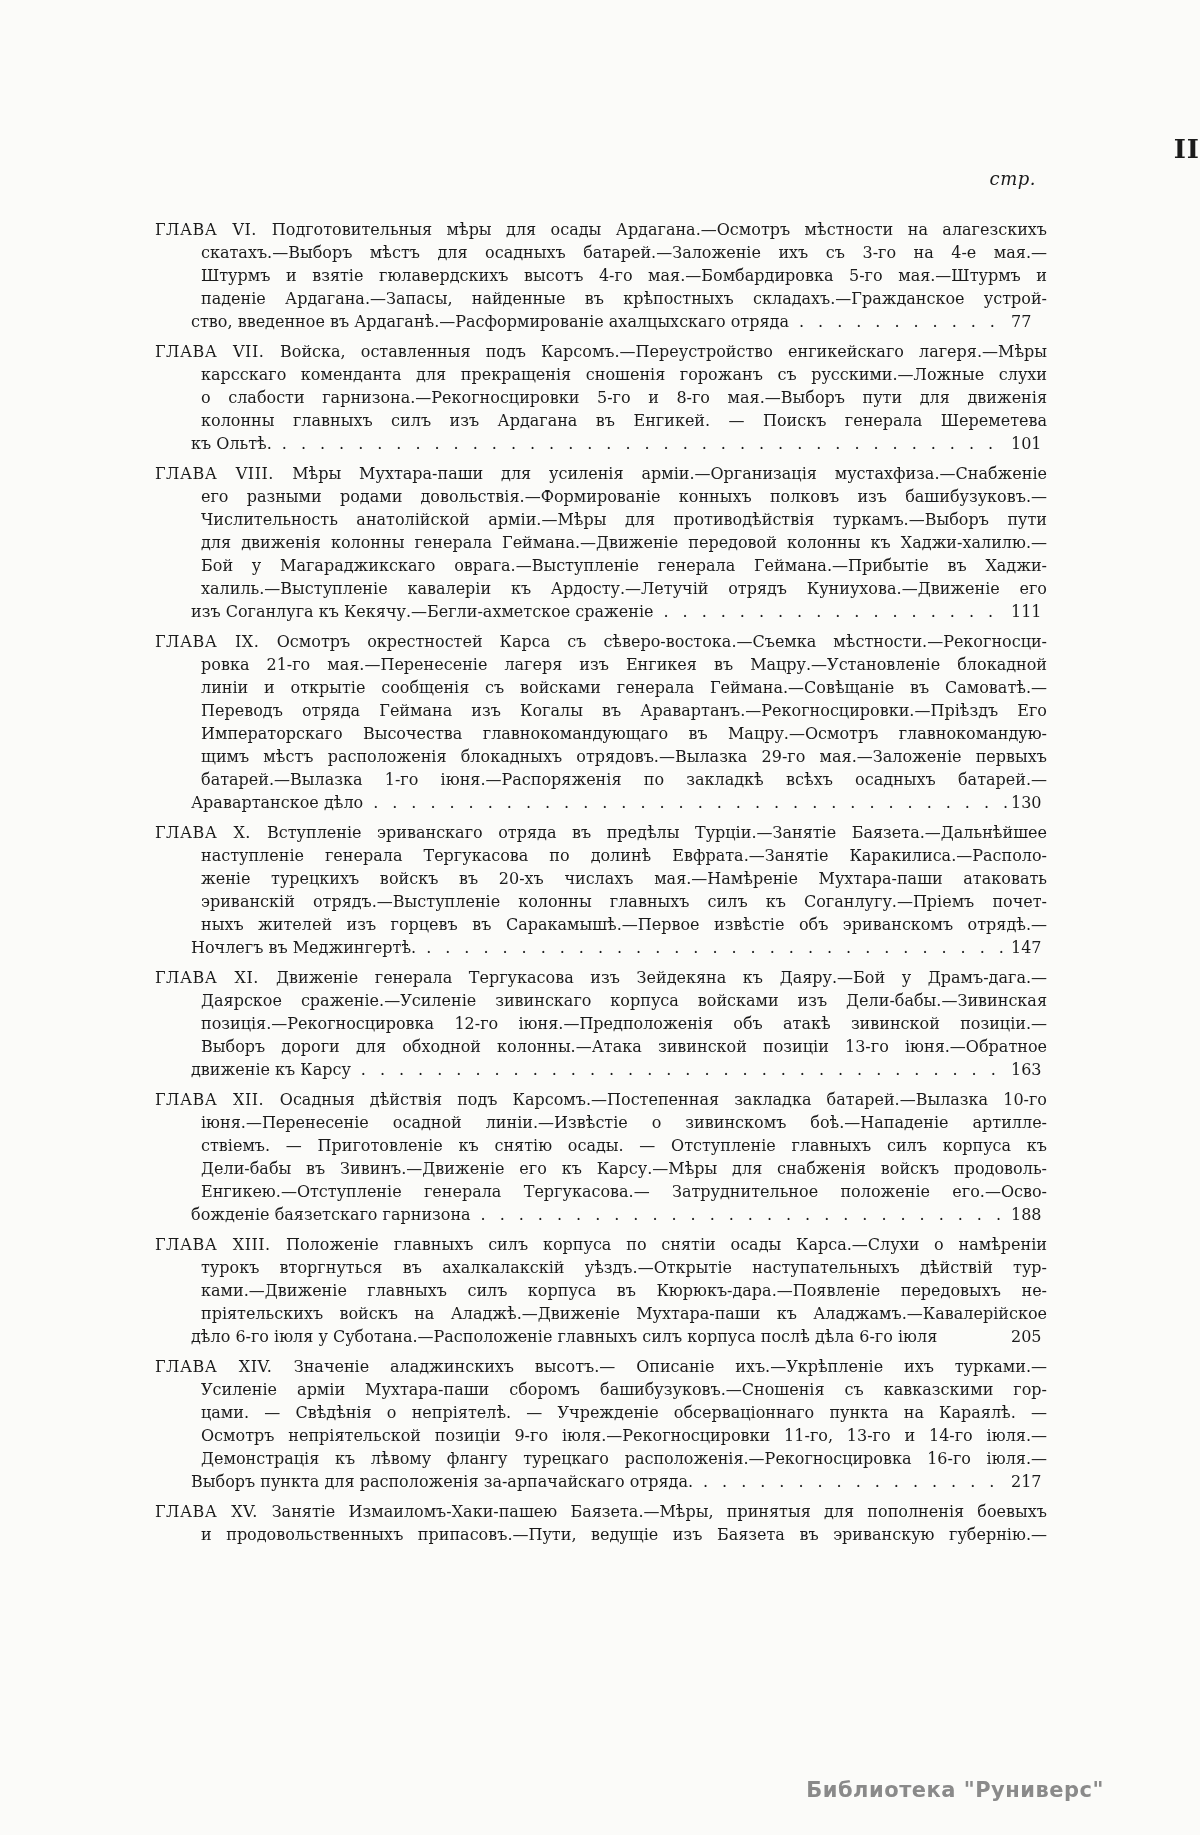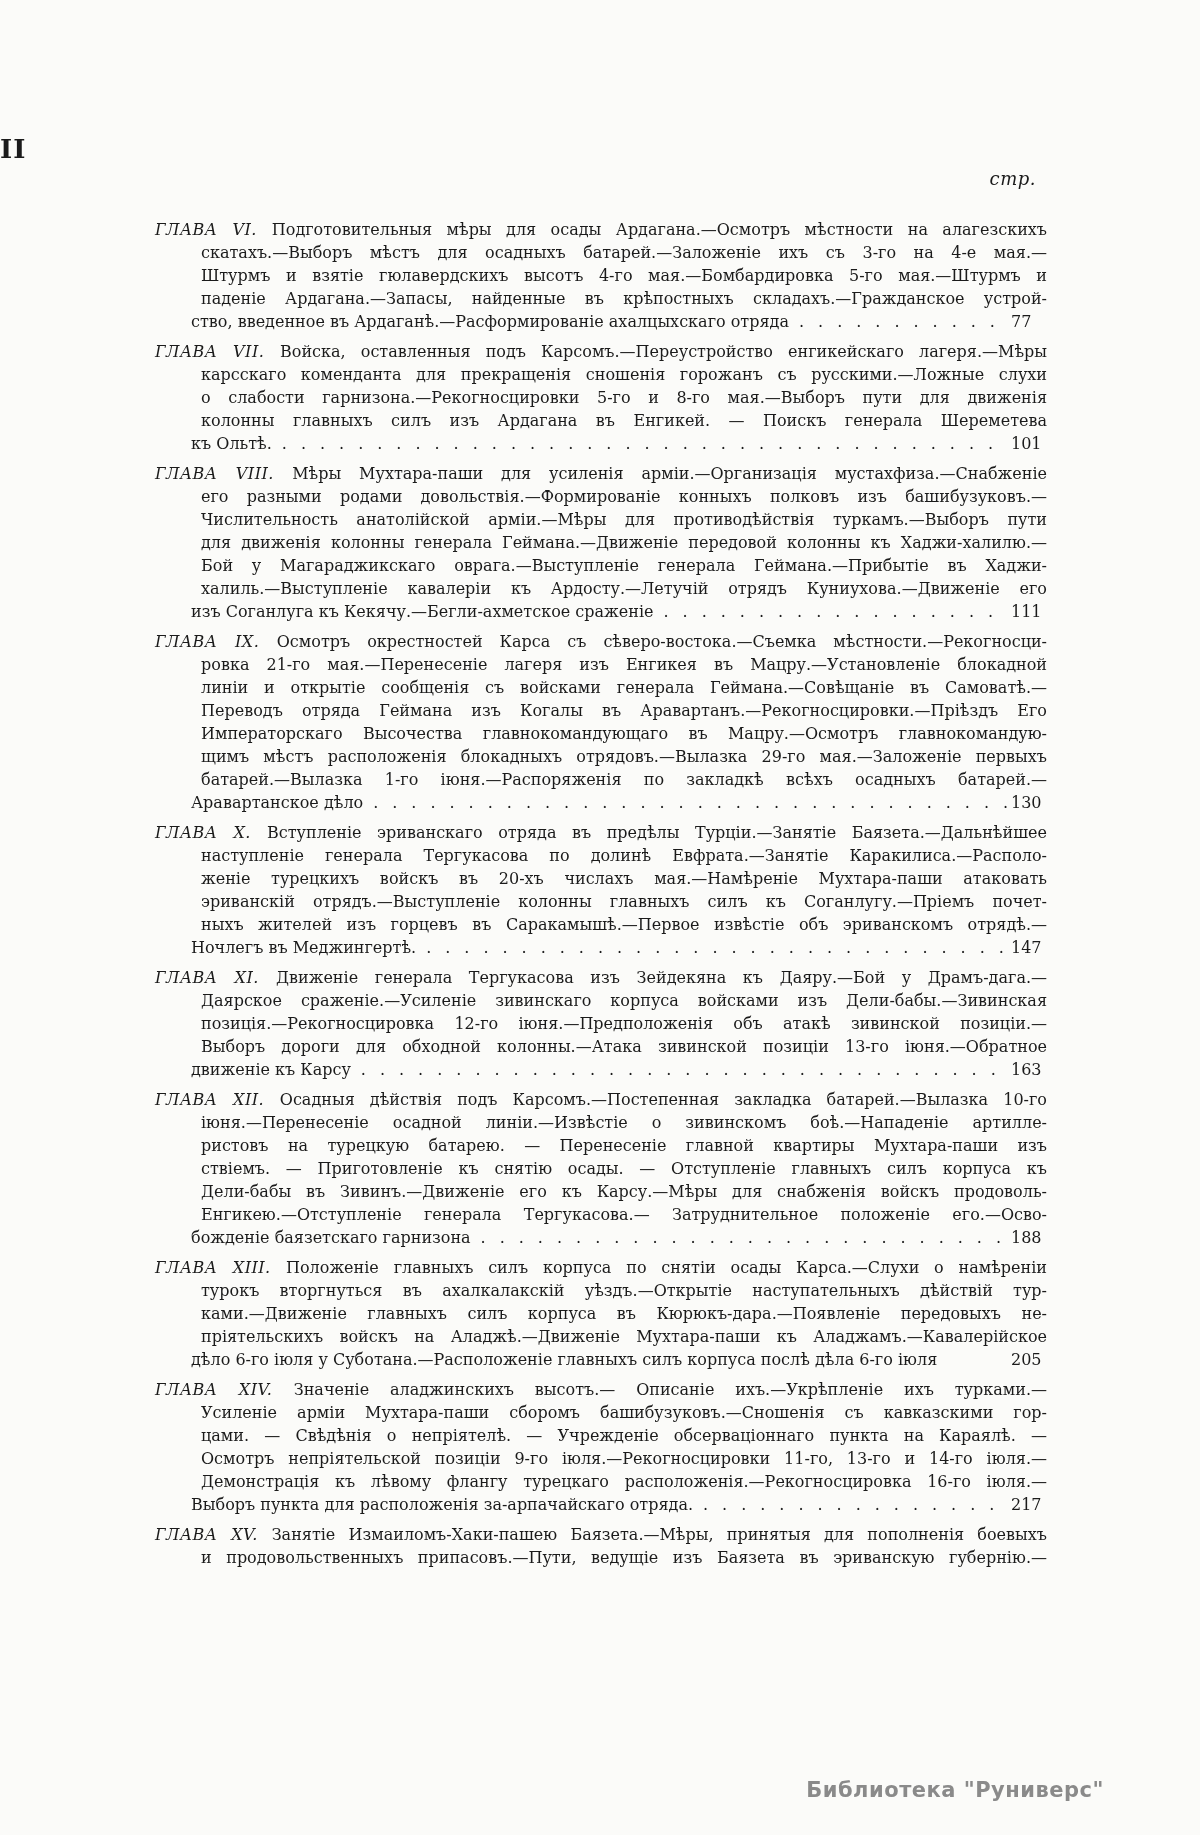--- a/index.html
+++ b/index.html
@@ -5,38 +5,38 @@
   html,body{margin:0;padding:0;}
   body{
     width:1200px;height:1835px;position:relative;
     background:#fbfbf9;
     color:#1b1b1b;
     font-family:"DejaVu Serif","Liberation Serif",serif;
     overflow:hidden;
   }
   .folio{
     position:absolute;top:134px;left:0;width:1200px;
-    text-align:left;font-size:26px;font-weight:bold;letter-spacing:1px;
+    text-align:right;font-size:26px;font-weight:bold;letter-spacing:1px;
   }
   .col-label{
     position:absolute;top:168px;right:164px;
     font-style:italic;font-size:18px;letter-spacing:0.5px;margin-left:12px;
   }
   .toc{
     position:absolute;left:155px;top:218px;width:892px;
   }
   .chapter{margin-bottom:7px;}
   .line{
     font-size:16px;line-height:23px;
     text-align:justify;text-align-last:justify;
     margin-left:46px;
     white-space:normal;
   }
   .line.first{margin-left:0;}
-  .heading{letter-spacing:0.5px;font-style:italic;}
+  .heading{letter-spacing:0.5px;}
   .tail{
     display:flex;align-items:baseline;
     margin-left:36px;font-size:16px;line-height:23px;
   }
   .tail .txt{white-space:pre;}
   .leader{
     flex:1;overflow:hidden;white-space:nowrap;
     margin:0 4px 0 10px;letter-spacing:14px;
     font-size:16px;
   }
@@ -122,21 +122,20 @@
       <div class="line">Выборъ дороги для обходной колонны.—Атака зивинской позиціи 13-го іюня.—Обратное</div>
       <div class="tail">
         <span class="txt">движеніе къ Карсу</span>
         <span class="leader">................................................................................</span>
         <span class="pg">163</span>
       </div>
     </div>
     <div class="chapter">
       <div class="line first"><span class="heading">ГЛАВА XII. </span>Осадныя дѣйствія подъ Карсомъ.—Постепенная закладка батарей.—Вылазка 10-го</div>
       <div class="line">іюня.—Перенесеніе осадной линіи.—Извѣстіе о зивинскомъ боѣ.—Нападеніе артилле-</div>
-      <div class="line">ристовъ на турецкую батарею. — Перенесеніе главной квартиры Мухтара-паши изъ</div>
       <div class="line">ствіемъ. — Приготовленіе къ снятію осады. — Отступленіе главныхъ силъ корпуса къ</div>
       <div class="line">Дели-бабы въ Зивинъ.—Движеніе его къ Карсу.—Мѣры для снабженія войскъ продоволь-</div>
       <div class="line">Енгикею.—Отступленіе генерала Тергукасова.— Затруднительное положеніе его.—Осво-</div>
       <div class="tail">
         <span class="txt">божденіе баязетскаго гарнизона</span>
         <span class="leader">................................................................................</span>
         <span class="pg">188</span>
       </div>
     </div>
     <div class="chapter">

